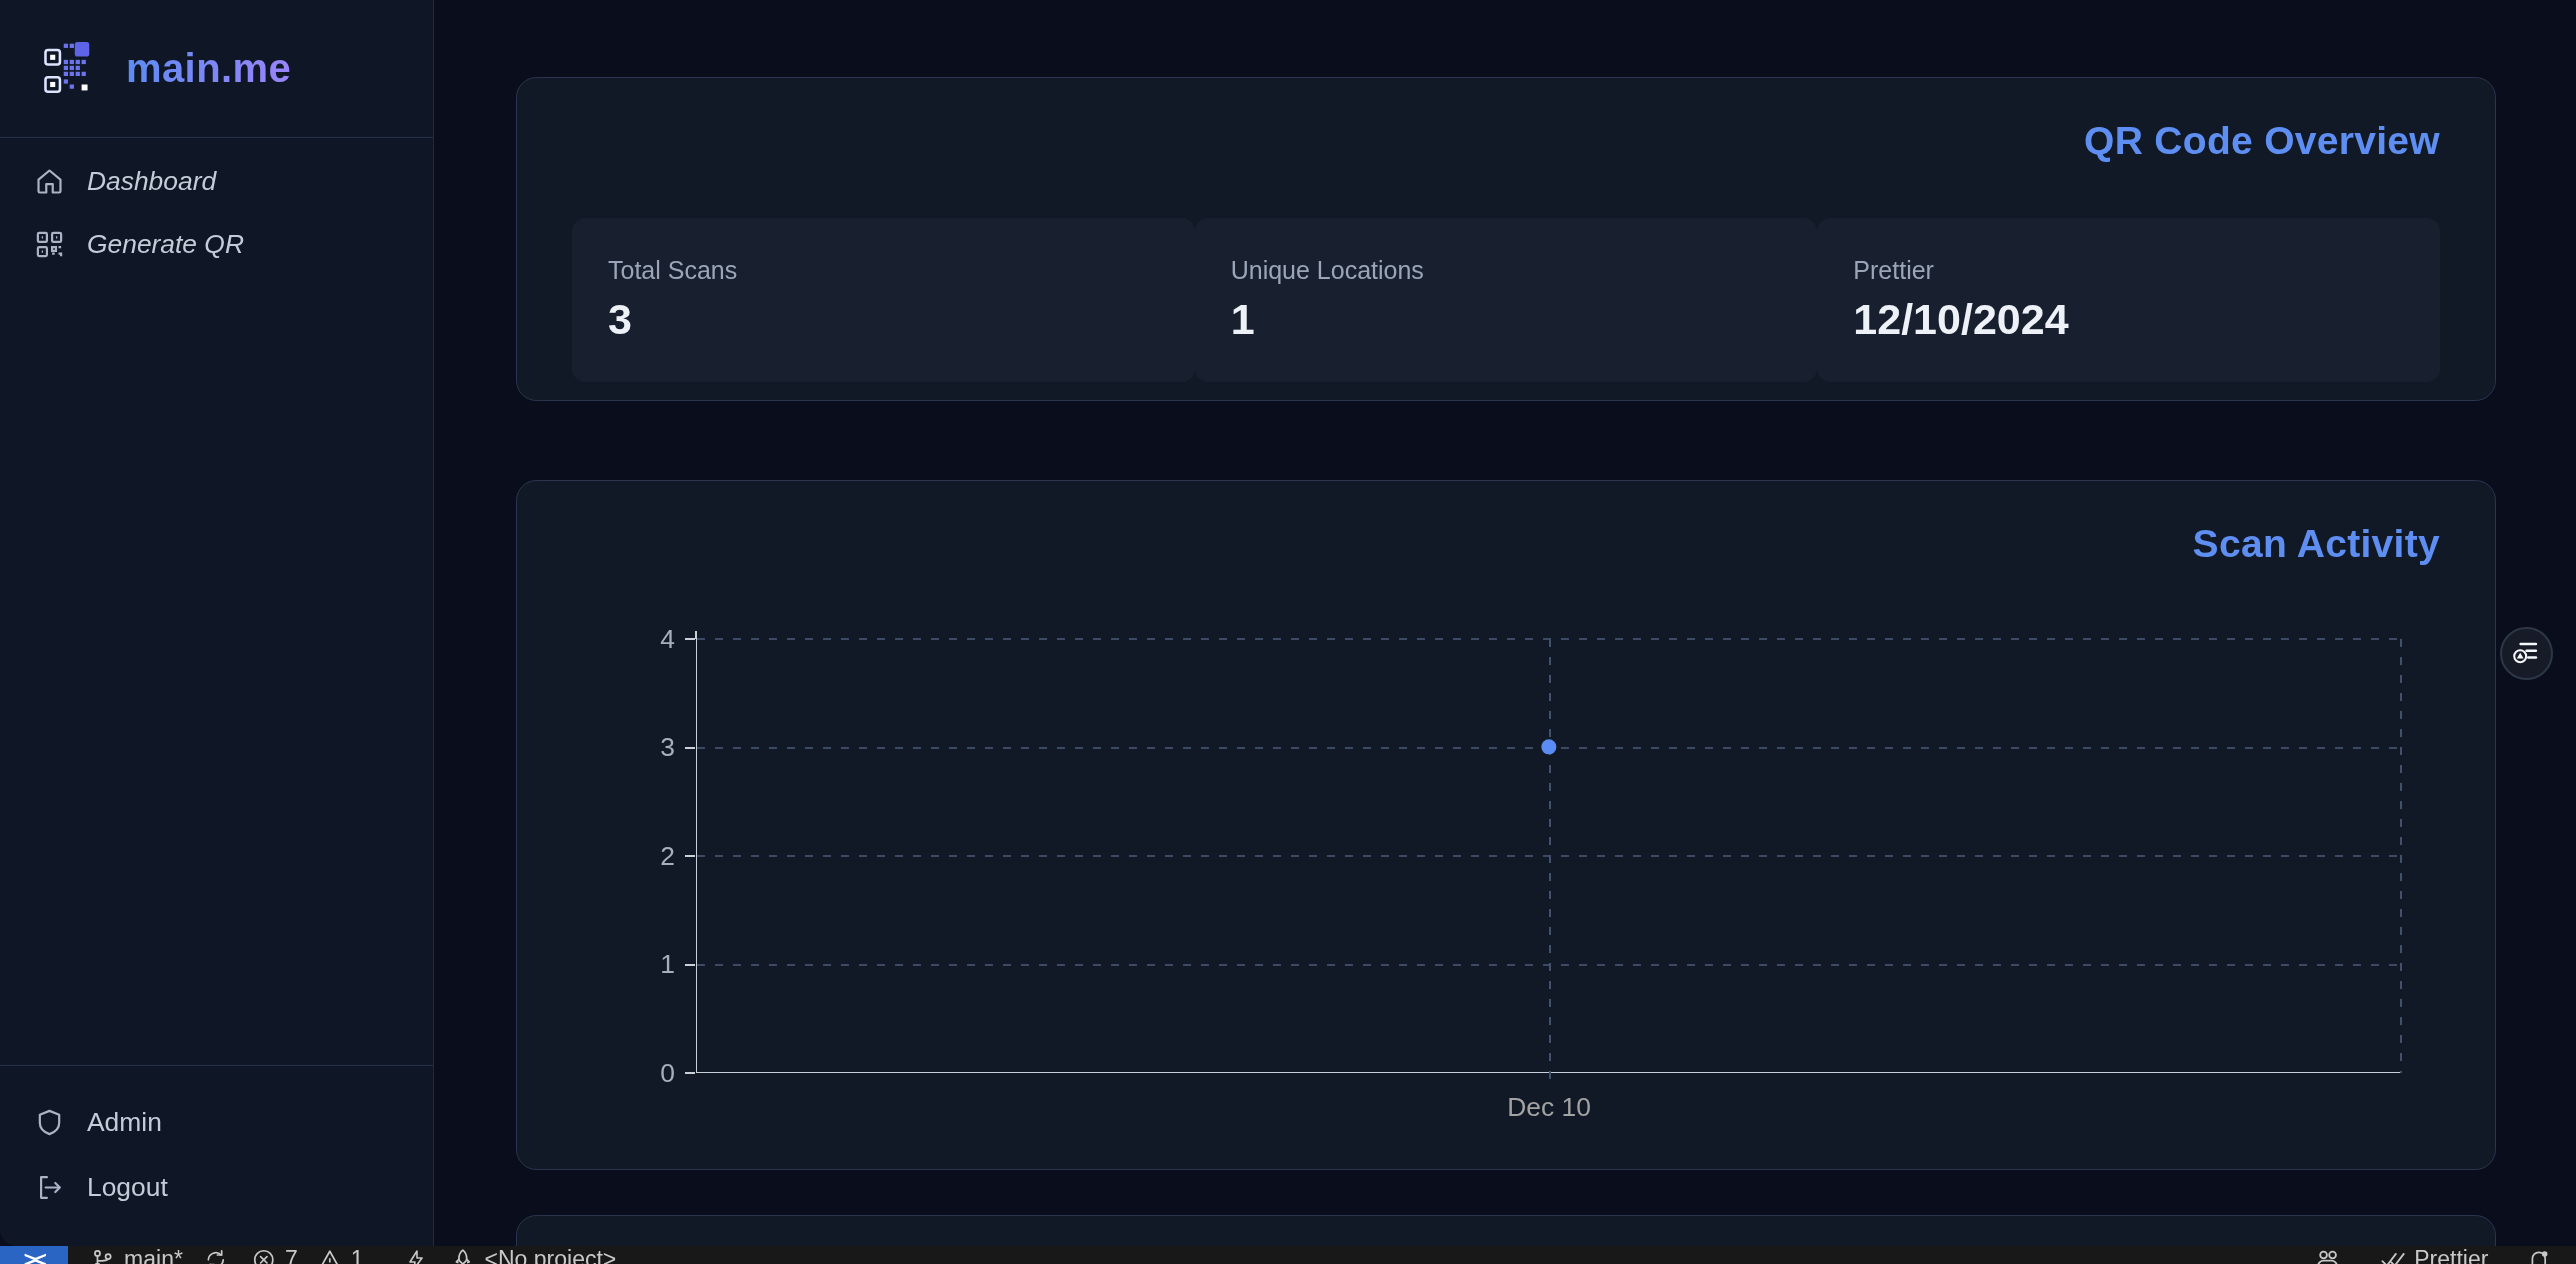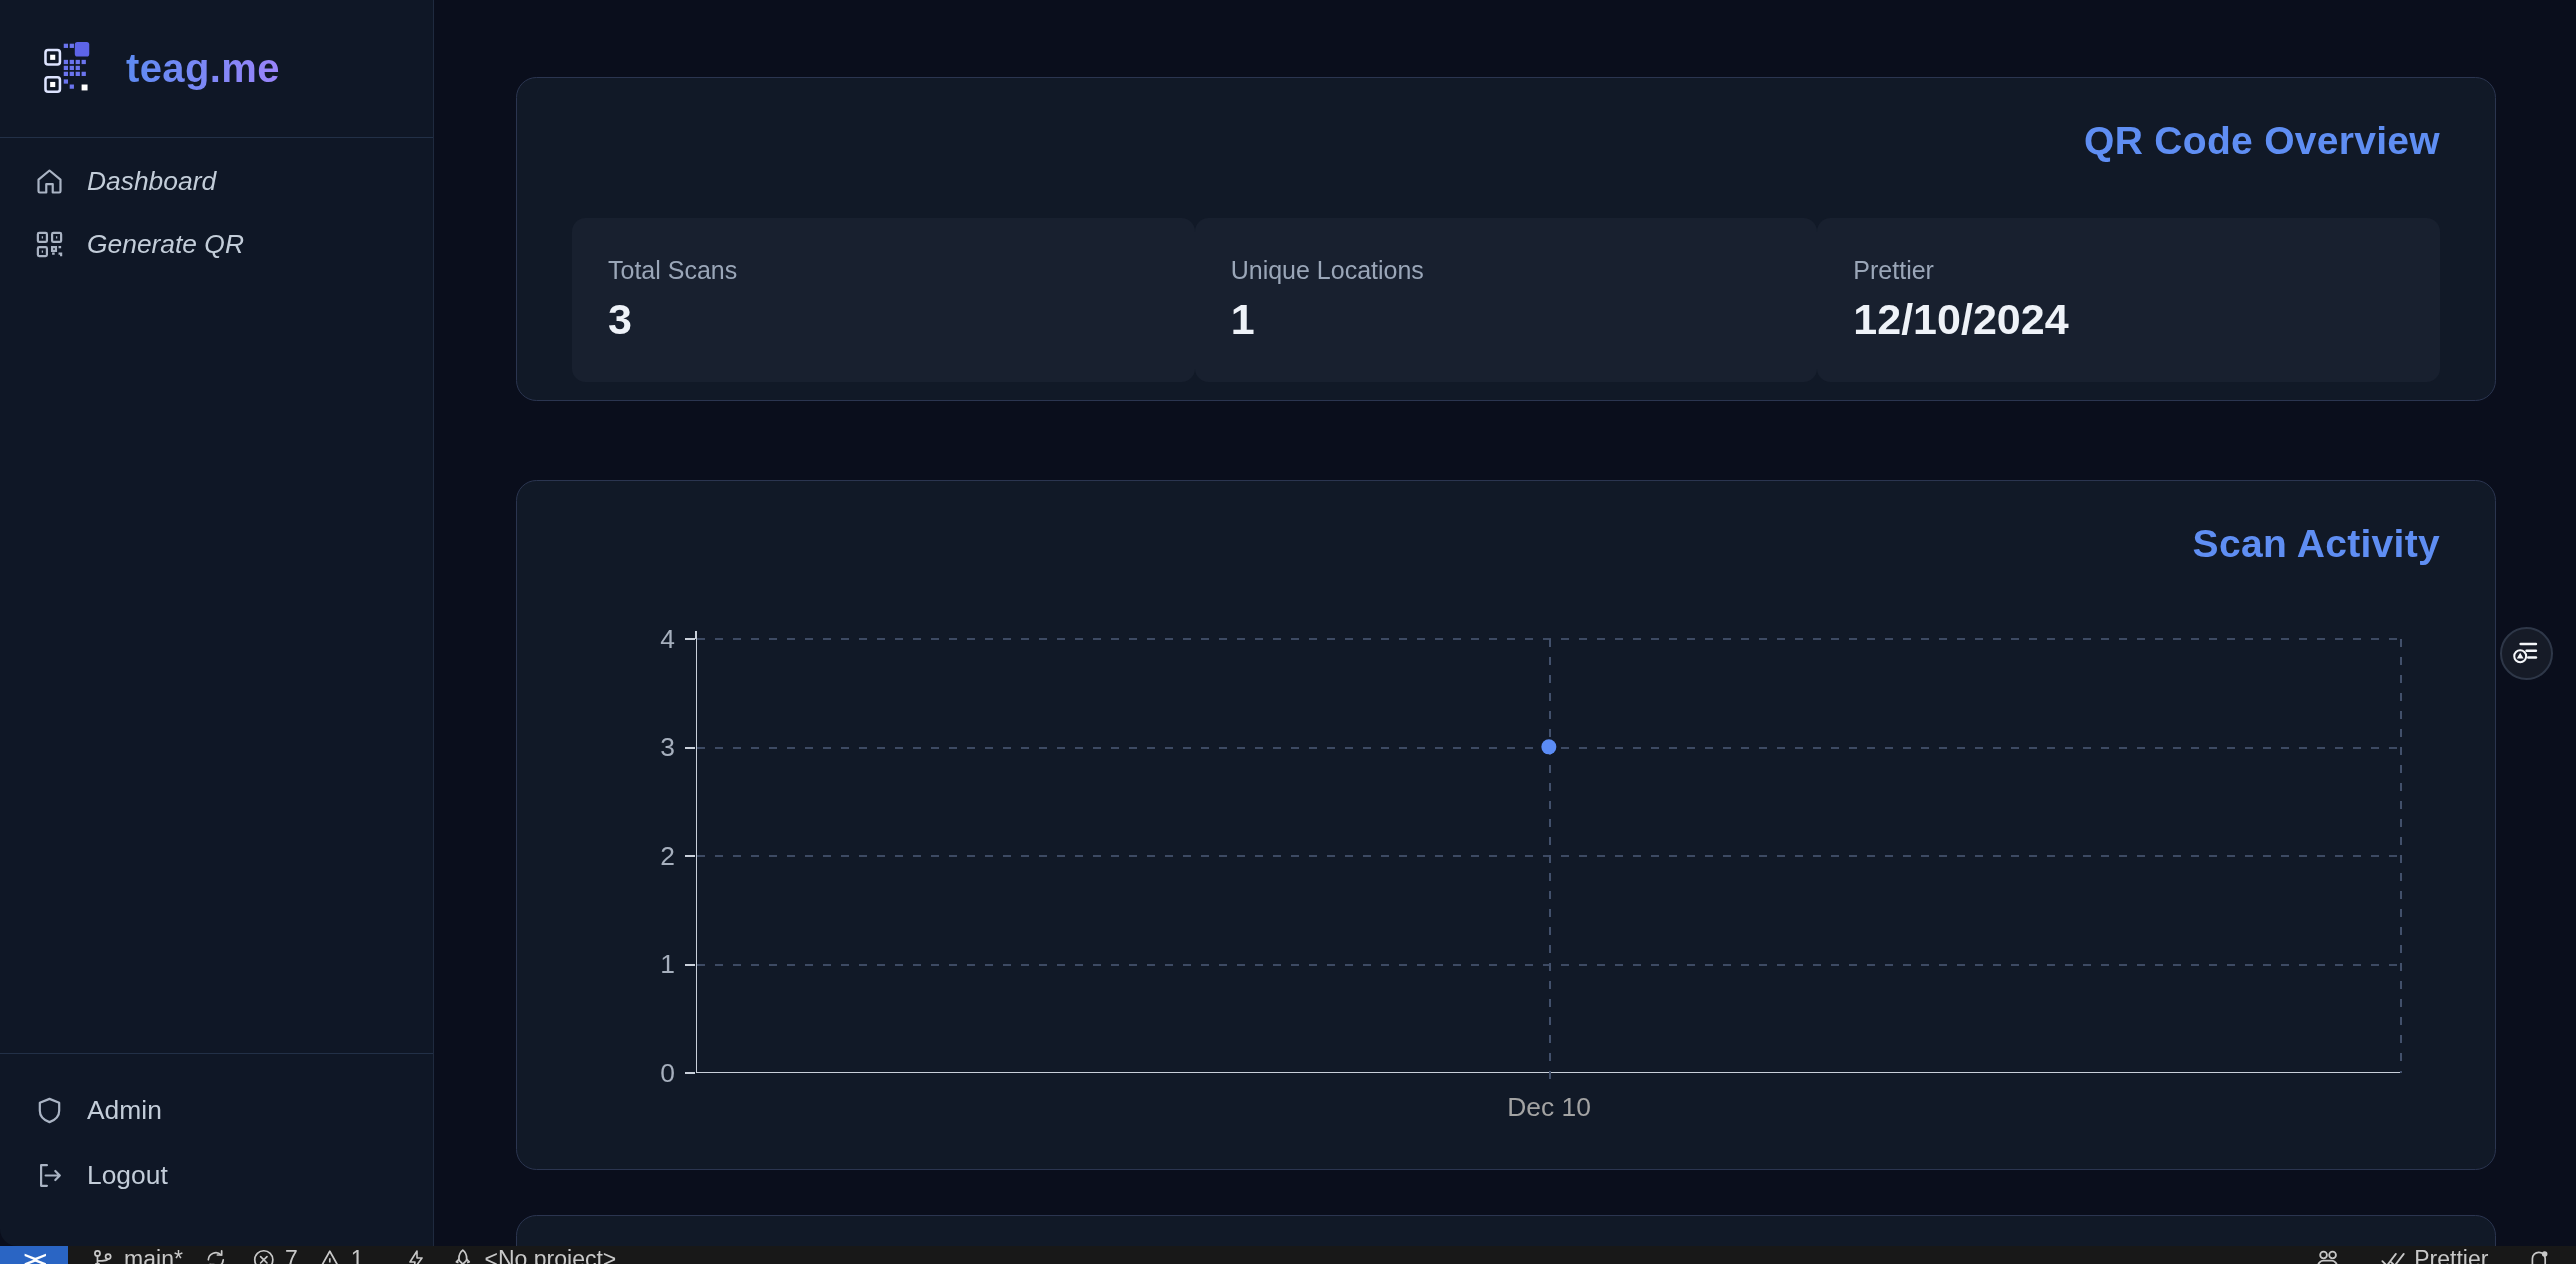--- a/index.html
+++ b/index.html
@@ -10,21 +10,21 @@
   .sidebar{position:absolute;left:0;top:0;width:434px;height:1246px;background:#0f1726;
            border-right:1.7px solid #1f2a3f;border-bottom-left-radius:17px;display:flex;flex-direction:column;}
   .sidebar-header{height:138px;border-bottom:1.7px solid #223047;display:flex;align-items:center;padding:0 34px 0 44px;gap:34px;}
   .brand{font-size:40px;font-weight:800;letter-spacing:0.4px;color:#7b8af5;
          background:linear-gradient(90deg,#5d8bf2 0%,#9a84fa 100%);
          -webkit-background-clip:text;background-clip:text;-webkit-text-fill-color:transparent;}
   .nav{padding:12px 0;display:flex;flex-direction:column;font-style:italic;}
   .nav-item{display:flex;align-items:center;gap:22px;height:63px;padding:0 34px;color:#c3cdd9;font-size:26.4px;cursor:pointer;}
   .nav-item svg{flex:0 0 auto;}
   .sidebar-spacer{flex:1;}
-  .sidebar-footer{border-top:1.7px solid #223047;padding:24px 0 38px;margin-top:35px;}
+  .sidebar-footer{border-top:1.7px solid #223047;padding:24px 0 26px;margin-top:35px;}
   .sidebar-footer .nav-item{height:65px;}
 
   
   .card{position:absolute;left:516px;width:1980px;background:#111927;border:1.7px solid #2b3550;border-radius:20.5px;}
   .card-overview{top:77px;height:324px;padding:41px 55px;}
   .card-activity{top:480px;height:690px;padding:41px 55px;}
   .card-partial{top:1215px;height:136px;}
   .card-title{font-size:39px;font-weight:700;color:#5f8ef3;letter-spacing:0.3px;text-align:right;}
   .stats-row{display:flex;margin-top:55px;}
   .stat-card{flex:1;background:#18202f;border-radius:13.6px;padding:38px 36px;min-height:148px;}
@@ -84,21 +84,21 @@
             <rect x="30" y="35" width="5" height="5" fill="#6b74ee"></rect>
           <rect x="37" y="35" width="5" height="5" fill="#6b74ee"></rect>
             <rect x="44" y="35" width="5" height="5" fill="#6b74ee"></rect>
           <rect x="1.5" y="41.5" width="17" height="17" rx="3" stroke="#dde4ff" stroke-width="3"></rect>
           <rect x="7" y="47" width="6" height="6" fill="#ffffff"></rect>
           <rect x="23" y="44" width="5" height="5" fill="#6b74ee"></rect>
             <rect x="30" y="50" width="5" height="5" fill="#6b74ee"></rect>
           <rect x="44" y="50" width="7" height="7" fill="#ffffff"></rect>
         </svg>
       </span>
-      <span class="brand">teag.me</span>
+      <span class="brand">main.me</span>
     </div>
     <nav class="nav">
       <div class="nav-item">
         <span class="sb-icon">
           <svg width="31" height="31" viewBox="0 0 24 24" fill="none" stroke="#aab4c4" stroke-width="1.7" stroke-linejoin="round">
             <path d="M3.5 10.5 12 3.5l8.5 7v9a1 1 0 0 1-1 1h-5v-6.5h-5V20.5h-5a1 1 0 0 1-1-1z"></path>
           </svg>
         </span>
         <span>Dashboard</span>
       </div>

